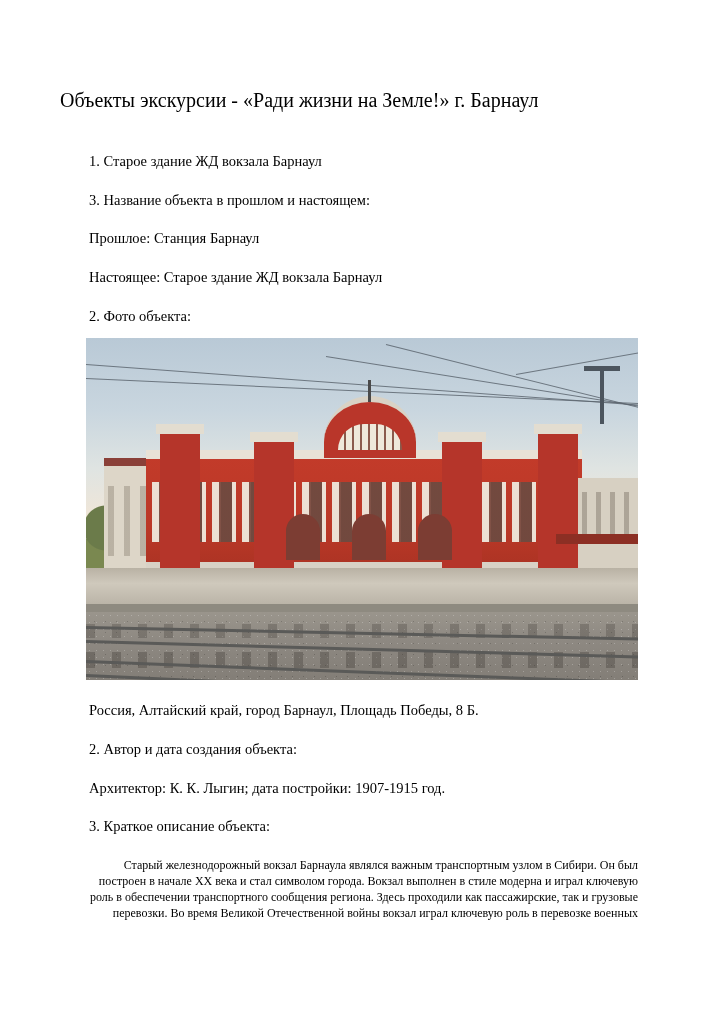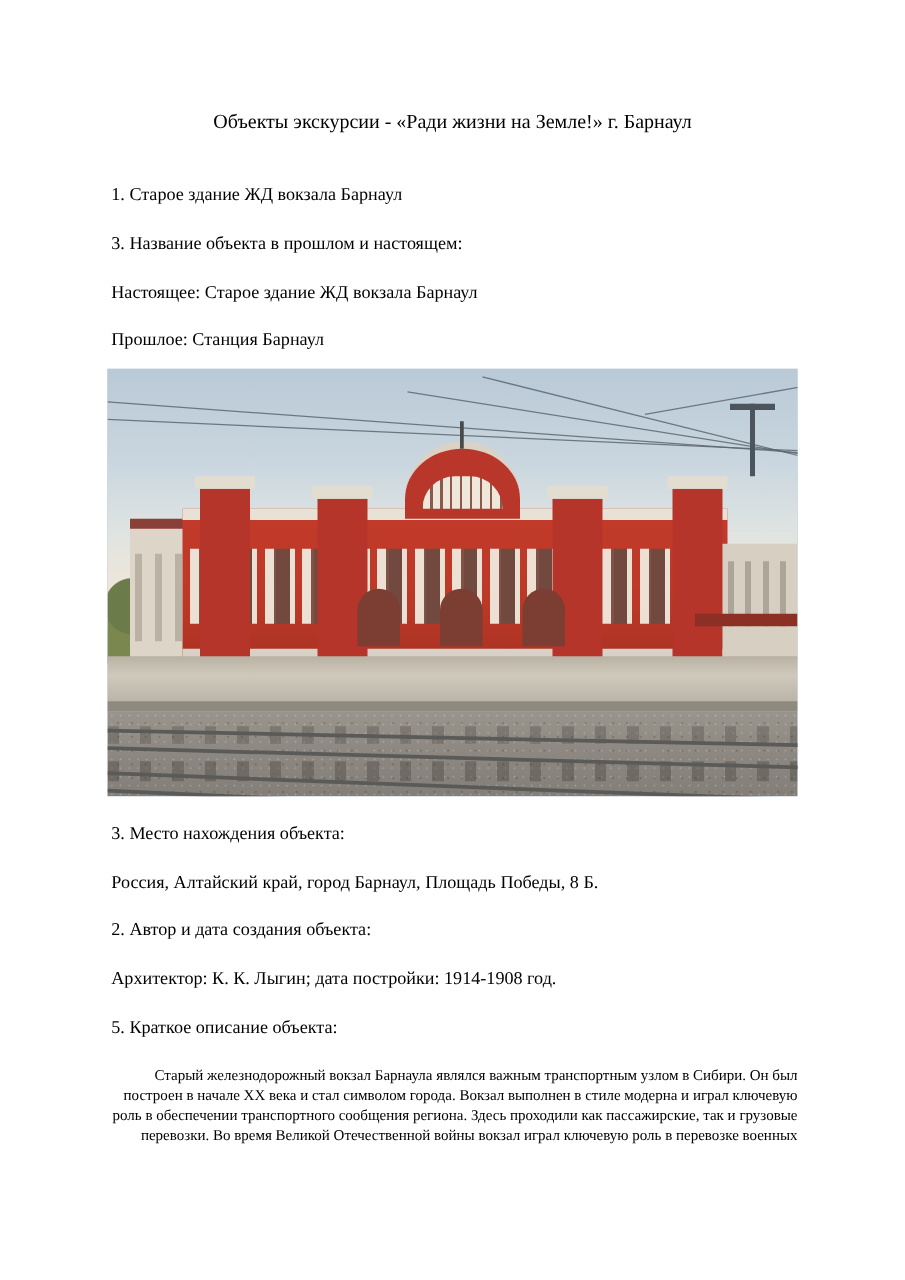--- a/index.html
+++ b/index.html
@@ -16,22 +16,22 @@
   }
   .page {
     position: relative;
     width: 724px;
     height: 1024px;
     background: #ffffff;
     box-sizing: border-box;
     padding: 0;
   }
   .doc-title {
-    text-align: center;
-    font-size: 16px;
+    text-align: left;
+    font-size: 20px;
     line-height: 1.2;
     margin: 88px 60px 0 60px;
   }
   .body-block {
     margin: 0 86px 0 86px;
   }
   .para {
     font-size: 14.5px;
     line-height: 1.15;
     margin: 3px;
@@ -269,22 +269,23 @@
 <body>
 
 <div class="page">
 
   <div class="doc-title">Объекты экскурсии - «Ради жизни на Земле!» г. Барнаул</div>
 
   <div class="body-block">
 
     <p class="para first">1. Старое здание ЖД вокзала Барнаул</p>
     <p class="para">3. Название объекта в прошлом и настоящем:</p>
+    <p class="para"> Прошлое: Станция Барнаул</p>
     <p class="para"> Настоящее: Старое здание ЖД вокзала Барнаул</p>
-    <p class="para"> Прошлое: Станция Барнаул</p>
+    <p class="para">2. Фото объекта:</p>
 
     <div class="figure">
       <div class="photo">
         <div class="sky"></div>
 
         <div class="wire" style="left:0px; top:40px; width:560px; transform:rotate(2.6deg);"></div>
         <div class="wire" style="left:0px; top:26px; width:560px; transform:rotate(4.2deg);"></div>
         <div class="wire" style="left:240px; top:18px; width:320px; transform:rotate(9deg);"></div>
         <div class="wire" style="left:300px; top:6px; width:260px; transform:rotate(14deg);"></div>
         <div class="wire" style="left:430px; top:36px; width:130px; transform:rotate(-10deg);"></div>
@@ -331,21 +332,20 @@
         <div class="sleepers" style="top:286px; height:14px; opacity:.5;"></div>
         <div class="sleepers" style="top:314px; height:16px; opacity:.6;"></div>
 
         <div class="rail" style="left:0; top:288px; width:560px; transform:rotate(1.2deg);"></div>
         <div class="rail" style="left:0; top:302px; width:560px; transform:rotate(1.6deg);"></div>
         <div class="rail" style="left:0; top:322px; width:560px; transform:rotate(2.2deg);"></div>
         <div class="rail" style="left:0; top:336px; width:560px; transform:rotate(2.6deg);"></div>
       </div>
     </div>
 
-    <p class="para">3. Место нахождения объекта:</p>
     <p class="para"> Россия, Алтайский край, город Барнаул, Площадь Победы, 8 Б.</p>
     <p class="para">2. Автор и дата создания объекта:</p>
-    <p class="para"> Архитектор: К. К. Лыгин; дата постройки: 1914-1908 год.</p>
-    <p class="para">5. Краткое описание объекта:</p>
+    <p class="para"> Архитектор: К. К. Лыгин; дата постройки: 1907-1915 год.</p>
+    <p class="para">3. Краткое описание объекта:</p>
 
     <p class="body-text">Старый железнодорожный вокзал Барнаула являлся важным транспортным узлом в Сибири. Он был построен в начале XX века и стал символом города. Вокзал выполнен в стиле модерна и играл ключевую роль в обеспечении транспортного сообщения региона. Здесь проходили как пассажирские, так и грузовые перевозки. Во время Великой Отечественной войны вокзал играл ключевую роль в перевозке военных</p>
   </div>
 </div>
 
 </body></html>

